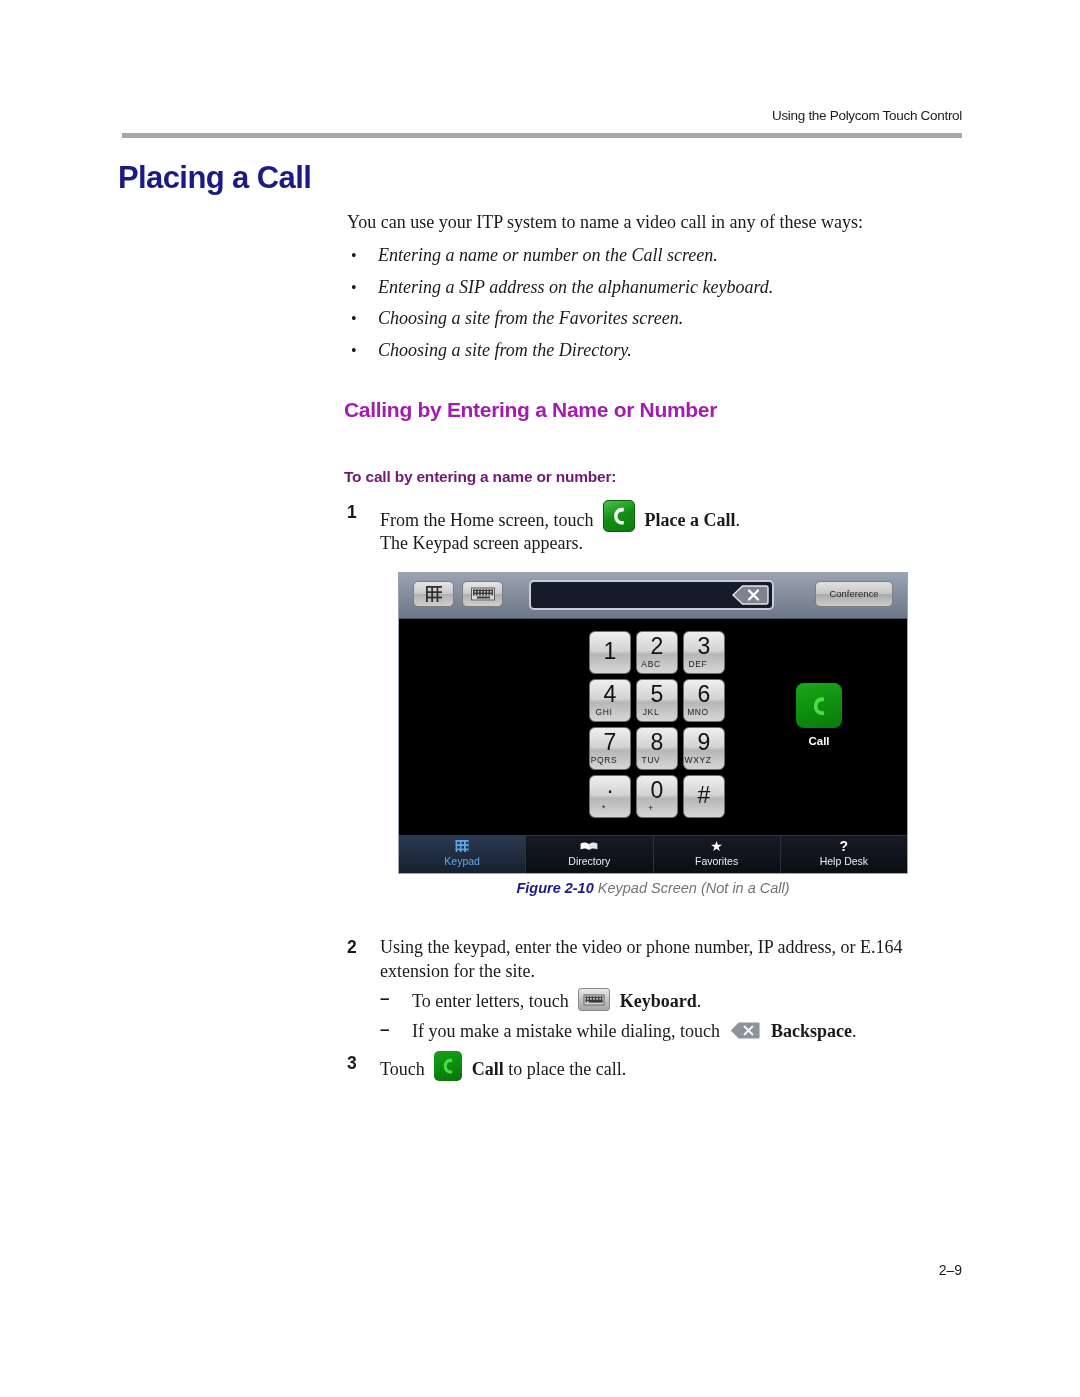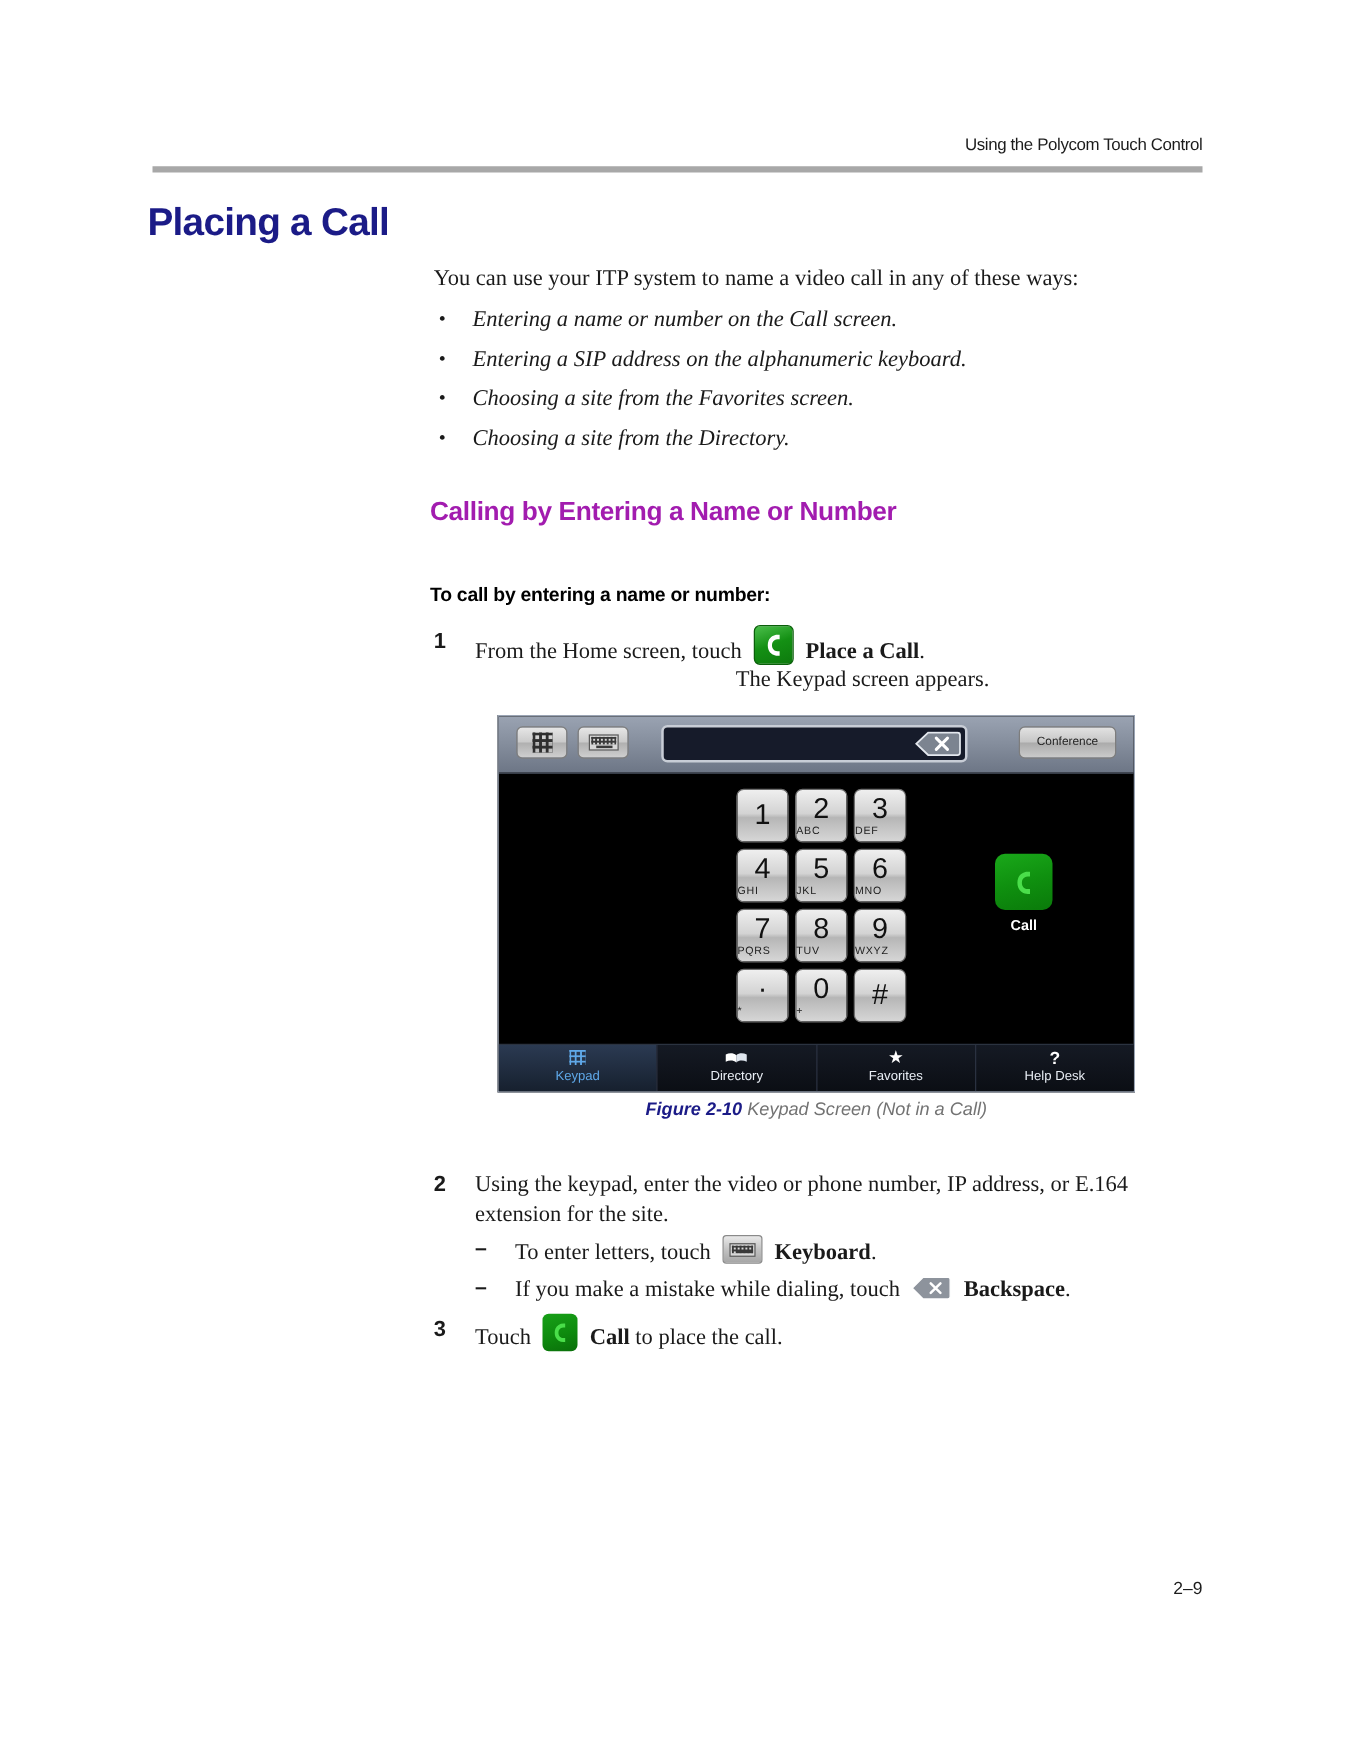--- a/index.html
+++ b/index.html
@@ -59,21 +59,21 @@
     color: #a21caf;
   }
   #procedure-heading {
     position: absolute;
     left: 344px;
     top: 468px;
     font-family: "Liberation Sans", sans-serif;
     font-weight: bold;
     font-size: 15.5px;
     letter-spacing: -0.2px;
-    color: #000000;
+    color: #701a75;
   }
 
   
   #intro-paragraph {
     position: absolute;
     left: 347px;
     top: 210px;
     width: 620px;
     font-size: 18px;
     line-height: 24px;
@@ -315,21 +315,21 @@
     top: 2px;
     text-align: center;
     font-size: 23px;
     line-height: 25px;
     font-weight: 300;
   }
   .kp-sub {
     position: absolute;
     left: 0; right: 12px;
     bottom: 4px;
-    text-align: left;
+    text-align: center;
     font-size: 8.5px;
     letter-spacing: 0.6px;
     color: #1d1d1d;
   }
   .kp-key.no-sub .kp-digit { top: 7px; }
 
   
   #call-button-wrap {
     position: absolute;
     left: 392px;
@@ -490,21 +490,21 @@
   <span class="step-body">
     <span>From the Home screen, touch</span>
     <span class="inline-icon icon-place-call">
       <svg class="handset" width="17" height="19" viewBox="0 0 17 19">
         <path d="M11.6 1.3C8.3 1.3 5.6 3.1 4.4 5.9c-.5 1.2-.7 2.5-.7 3.8 0 1.3.2 2.6.7 3.8 1.2 2.8 3.9 4.6 7.2 4.6h1.6v-3.6h-1.6c-1.9 0-3.4-1-4.1-2.6-.3-.7-.4-1.4-.4-2.2 0-.8.1-1.5.4-2.2.7-1.6 2.2-2.6 4.1-2.6h1.6V1.3h-1.6z" fill="#ffffff"></path>
       </svg>
     </span>
     <span class="bold-label">Place a Call</span><span>.</span>
   </span>
 </div>
-<div class="step" style="left:380px; top:531px; width:620px;text-align:center;">
+<div class="step" style="left:380px; top:531px; width:620px;">
   <span>The Keypad screen appears.</span>
 </div>
 
 <div id="figure-wrap">
   <div id="device-screen">
 
     <div id="kp-toolbar">
       <div class="tb-btn" id="tb-keypad-btn">
         <span class="grid-glyph"></span>
       </div>

